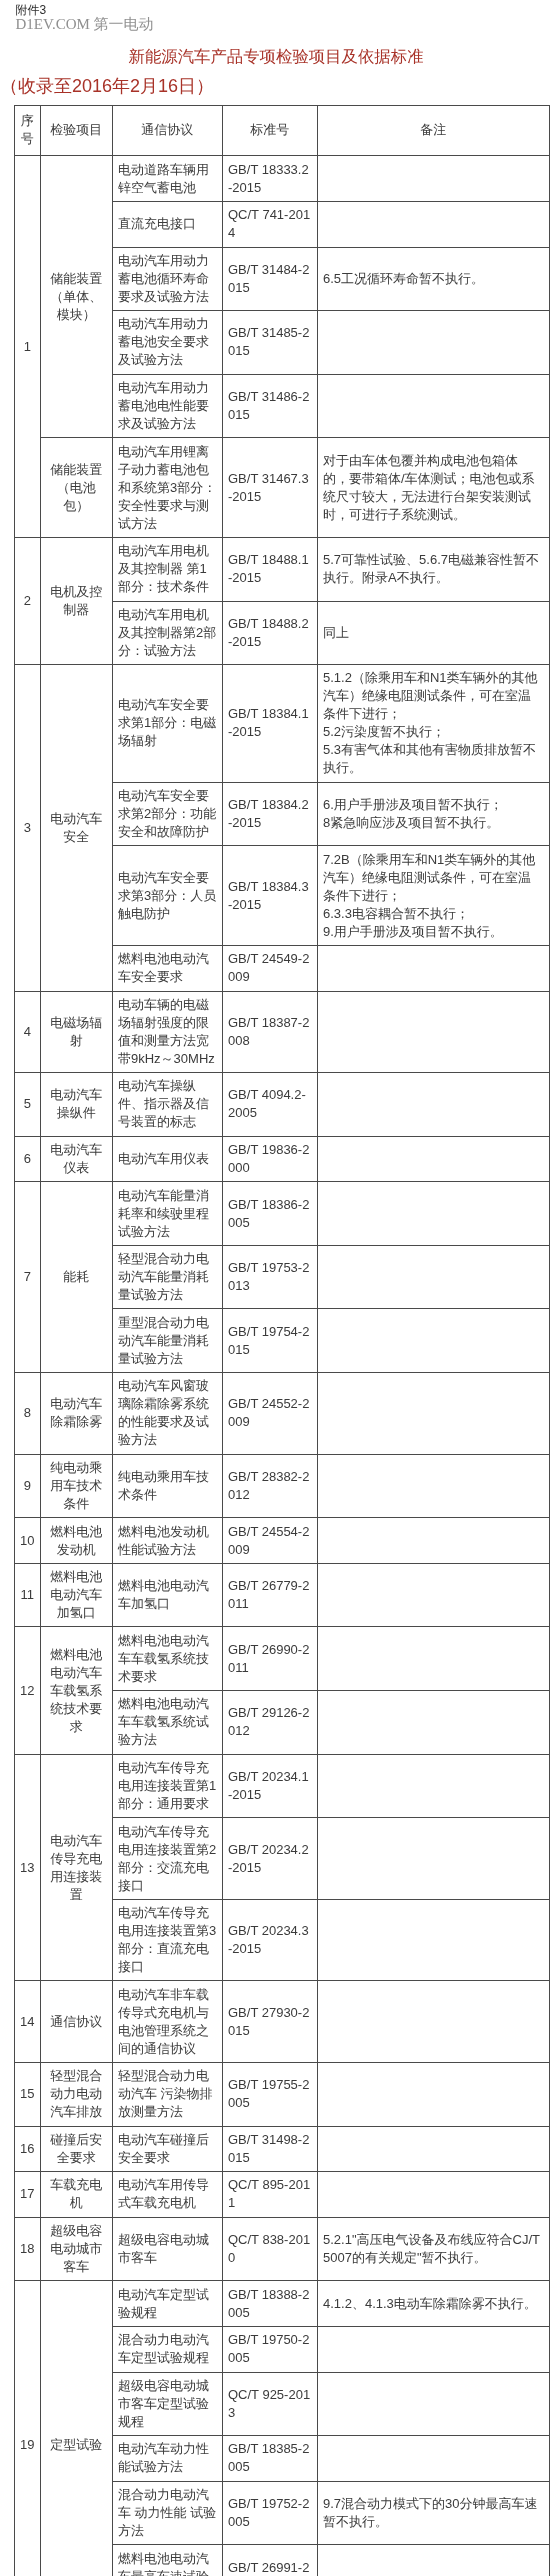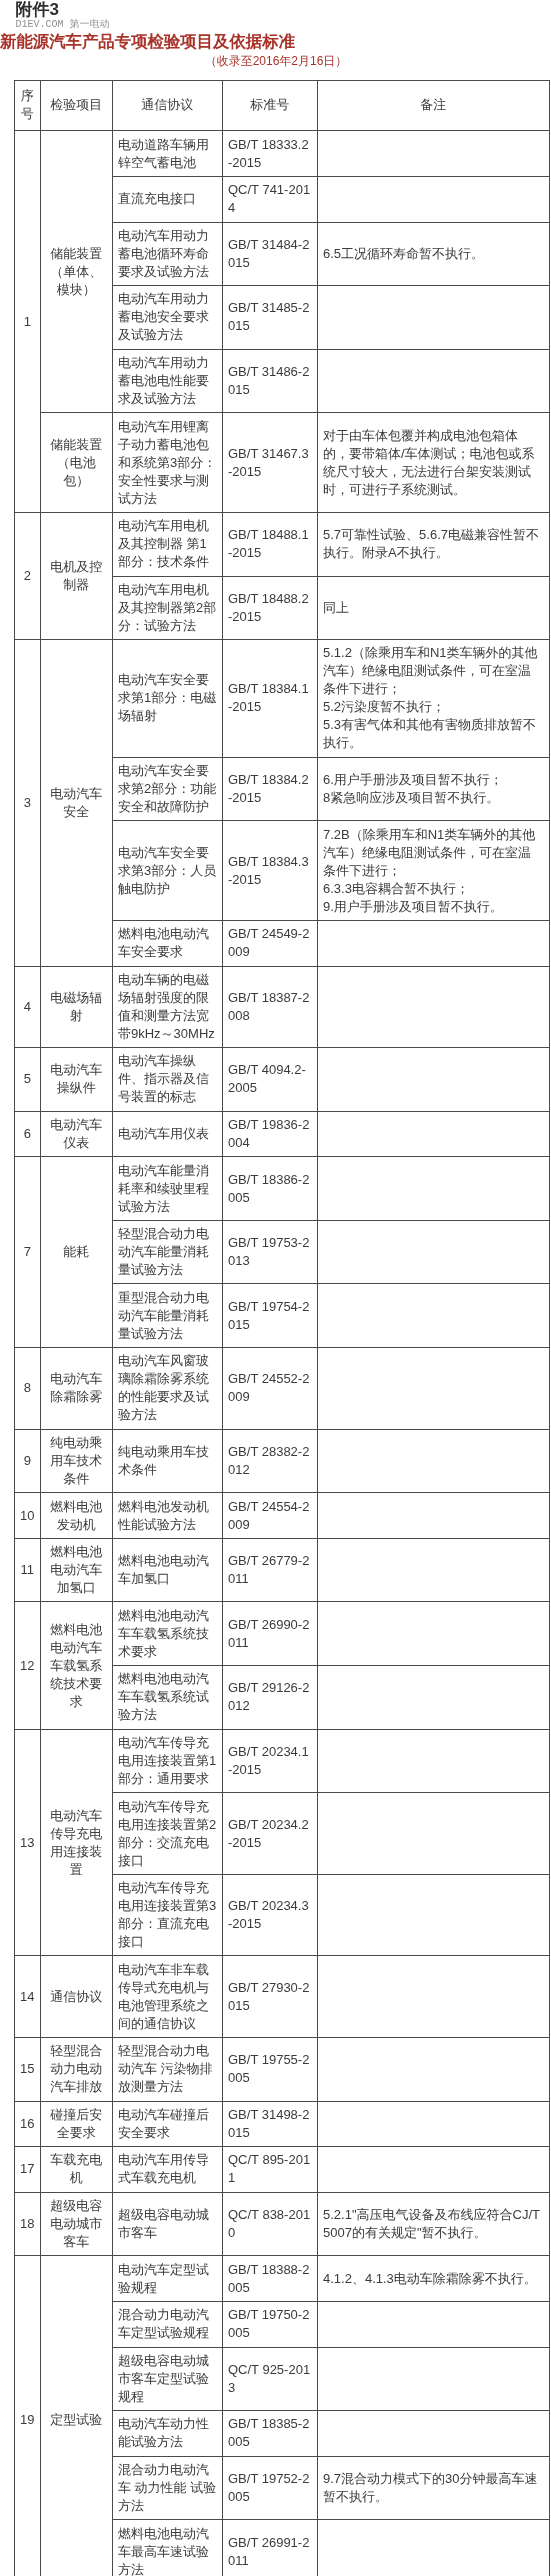--- a/index.html
+++ b/index.html
@@ -1,20 +1,20 @@
 <!DOCTYPE html>
 <html style="font-size:13.8px"><head>
 <meta charset="utf-8">
 <style>
   html,body{margin:0;padding:0;background:#fff}
   body{width:552px;min-height:2576px;font-family:"Liberation Sans",sans-serif;color:#3b3b3b}
-  .attach{font-weight:bold;font-size:17px;color:#2e2e2e;margin:2.6px 0 0 15.5px;line-height:14.7px}
-  .wm{font-size:10px;color:#8f8f8f;margin:0.9px 0 0 15.5px;line-height:13px;font-family:Liberation Mono, monospace}
-  .title{text-align:left;color:#a83228;font-weight:bold;font-size:16.4px;margin-top:0;line-height:20.7px}
-  .subtitle{text-align:center;color:#a83228;font-size:12px;margin-top:1px;line-height:16.4px}
+  .attach{font-weight:normal;font-size:12px;color:#2e2e2e;margin:2.6px 0 0 15.5px;line-height:14.7px}
+  .wm{font-size:15px;color:#8f8f8f;margin:0.9px 0 0 15.5px;line-height:13px;font-family:Liberation Serif, serif}
+  .title{text-align:center;color:#a83228;font-weight:normal;font-size:16.4px;margin-top:15px;line-height:20.7px}
+  .subtitle{text-align:left;color:#a83228;font-size:18px;margin-top:11px;line-height:16.4px}
   table{border-collapse:collapse;table-layout:fixed;width:534px;margin:10.3px 0 0 13.8px}
   col.c-no{width:26px}
   col.c-item{width:72px}
   col.c-name{width:110px}
   col.c-std{width:95px}
   col.c-rmk{width:232px}
   th,td{border:0.9px solid #4a4a4a;font-size:13px;line-height:18px;padding:4.3px 5.2px;vertical-align:middle;word-break:break-all;font-weight:normal}
   th{text-align:center;padding:6.9px 1.7px}
   td.no{text-align:center;padding:4.3px 1.7px}
   td.item{text-align:center}
@@ -133,21 +133,21 @@
       <td class="no">5</td>
       <td class="item">电动汽车操纵件</td>
       <td class="nm">电动汽车操纵件、指示器及信号装置的标志</td>
       <td class="sn">GB/T 4094.2-2005</td>
       <td class="rm"></td>
     </tr>
     <tr>
       <td class="no">6</td>
       <td class="item">电动汽车仪表</td>
       <td class="nm">电动汽车用仪表</td>
-      <td class="sn">GB/T 19836-2004</td>
+      <td class="sn">GB/T 19836-2000</td>
       <td class="rm"></td>
     </tr>
 
     <tr>
       <td class="no" rowspan="3">7</td>
       <td class="item" rowspan="3">能耗</td>
       <td class="nm">电动汽车能量消耗率和续驶里程试验方法</td>
       <td class="sn">GB/T 18386-2005</td>
       <td class="rm"></td>
     </tr>

